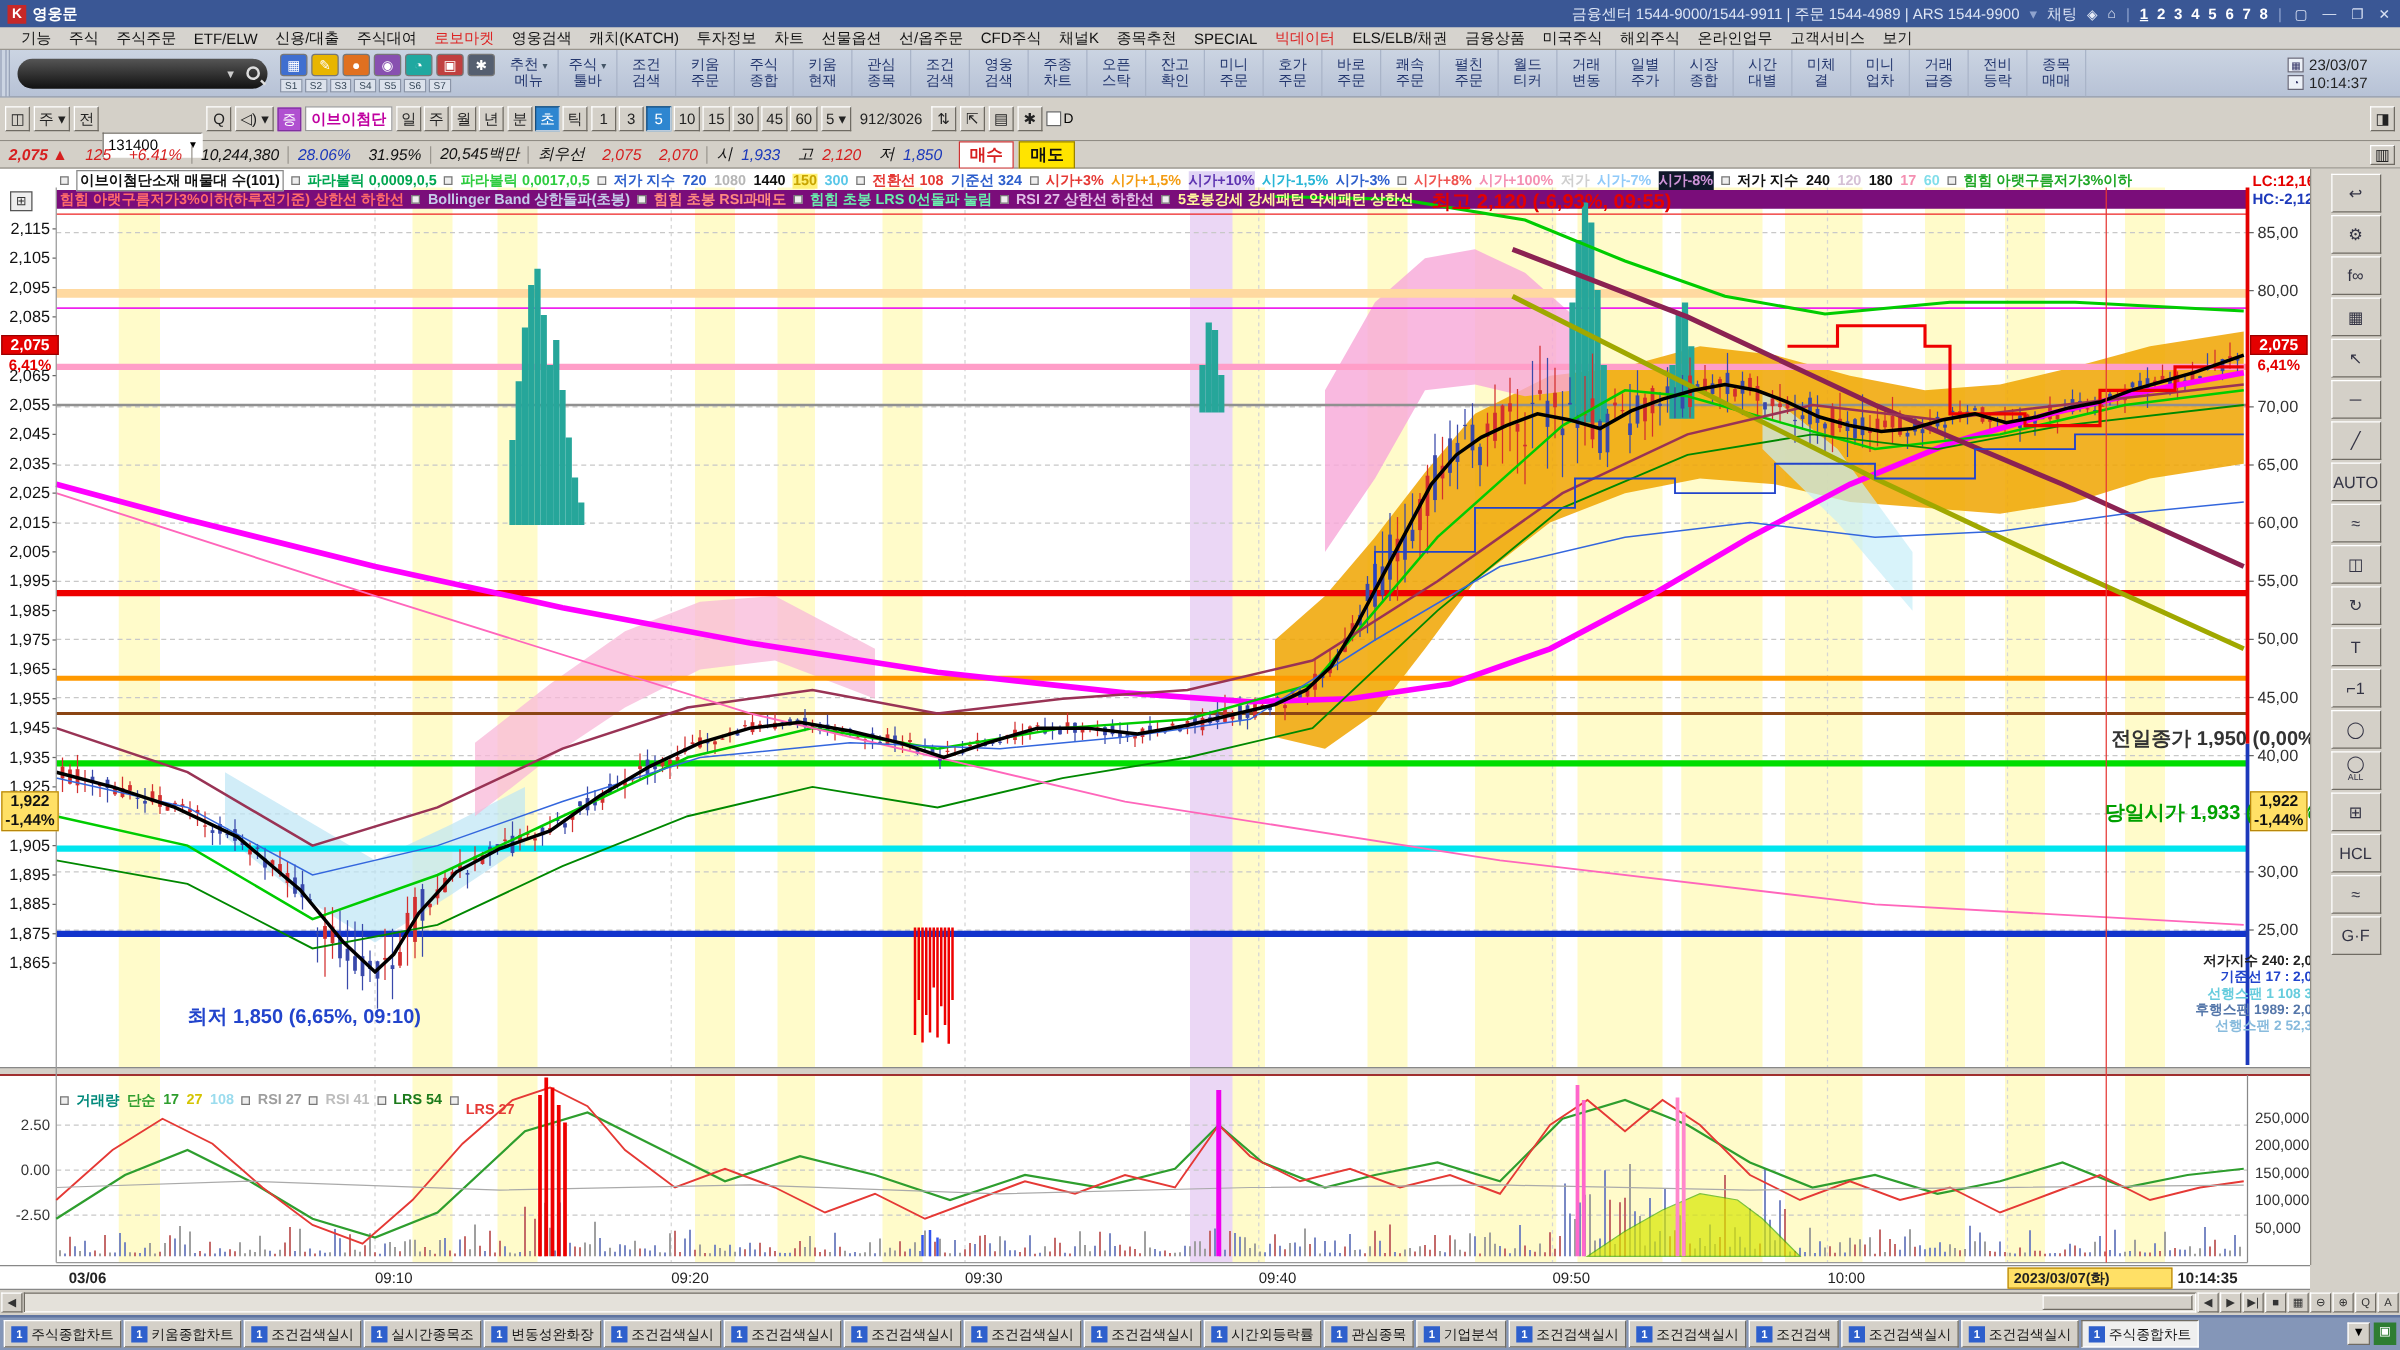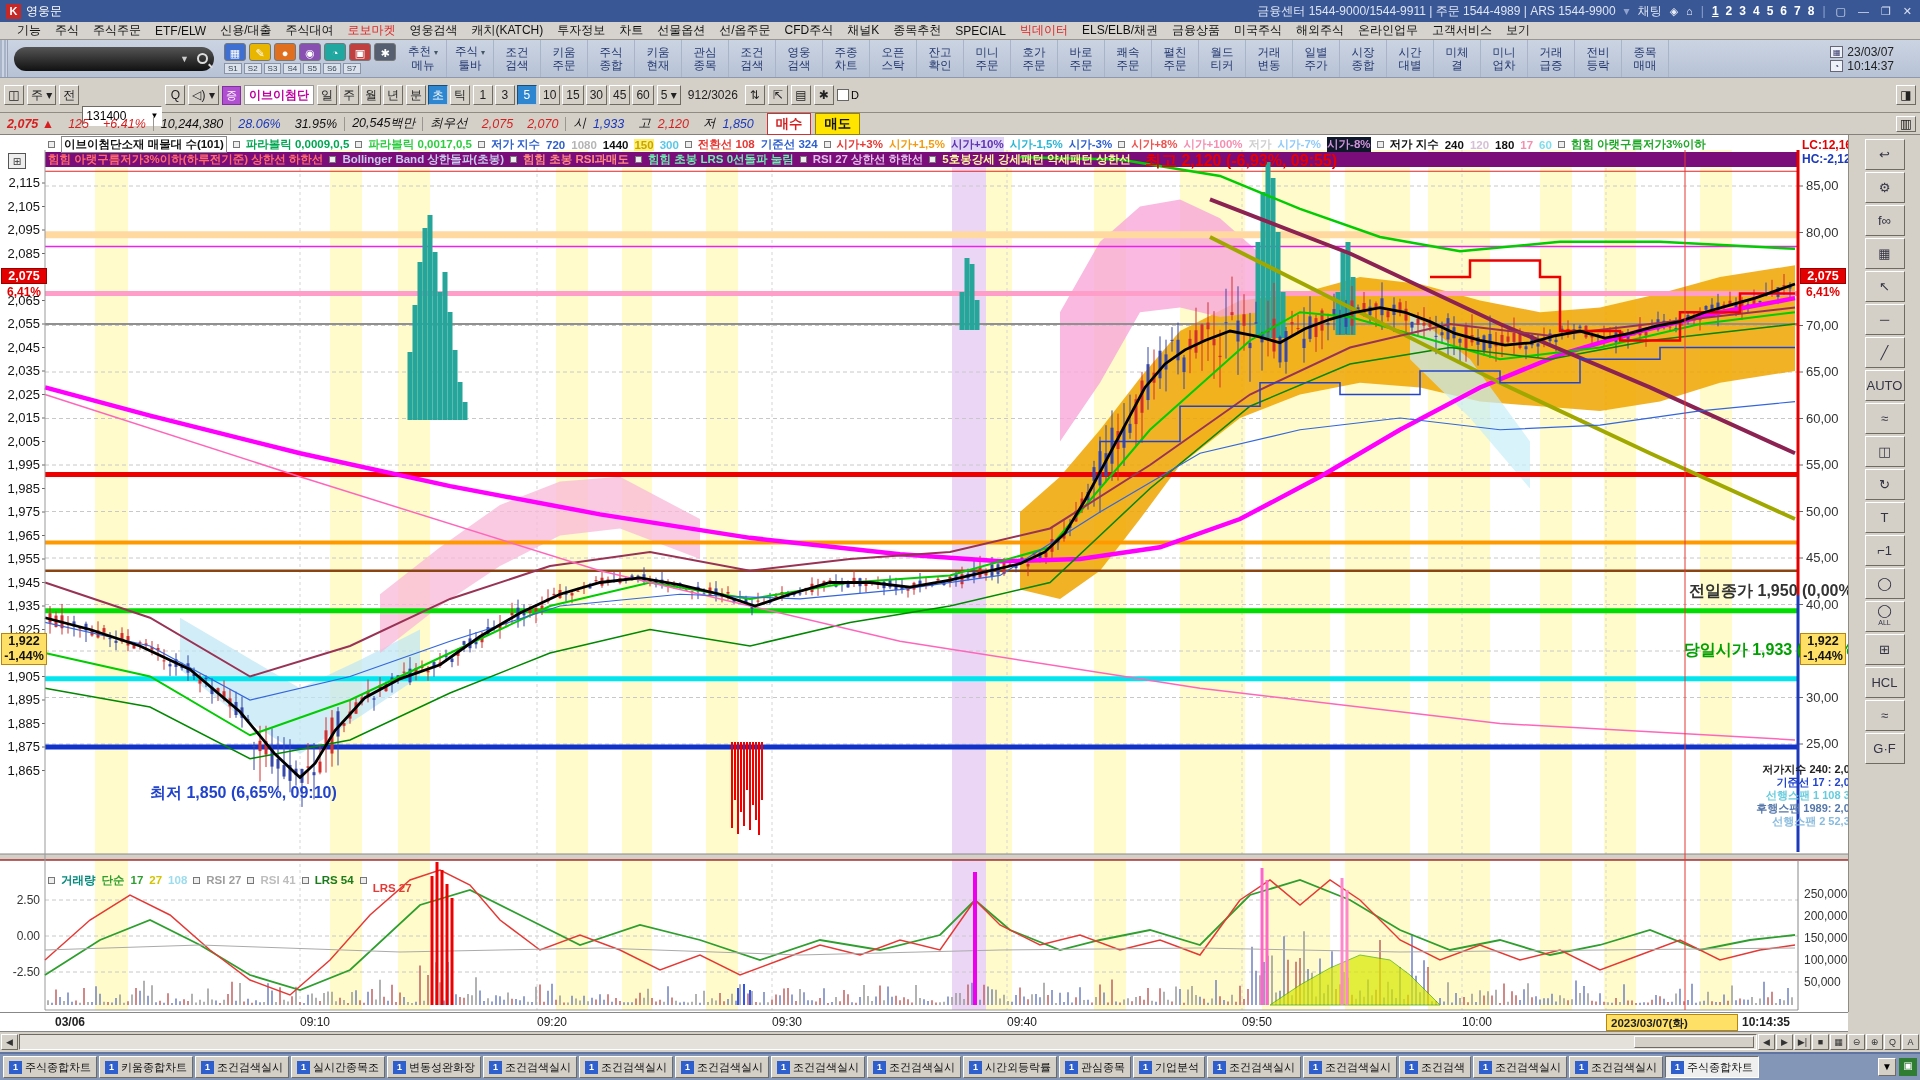--- a/index.html
+++ b/index.html
@@ -1,21 +1,21 @@
 <!DOCTYPE html>
 <html><head>
 <meta charset="utf-8">
 <style>
   * { margin:0; padding:0; box-sizing:border-box; }
   html,body { width:1920px; height:1080px; overflow:hidden; background:#D4D0C8;
     font-family:"Liberation Sans","DejaVu Sans",sans-serif; }
   
   .titlebar { height:22px; background:#3A5795; display:flex; align-items:center; color:#fff; font-size:12px; padding:0 6px; }
   .logo { width:15px; height:15px; background:#C62828; color:#fff; font-weight:bold; font-size:11px; text-align:center; line-height:15px; margin-right:5px; }
-  .tb-title { font-weight:normal; }
+  .tb-title { font-weight:bold; }
   .tb-right { margin-left:auto; display:flex; align-items:center; gap:8px; color:#DDE5F5; }
   .tb-sep { color:#8FA3CE; }
   .tb-num { display:flex; gap:7px; font-weight:bold; color:#fff; }
   .tb-num span:first-child { text-decoration:underline; }
   .winbtn { color:#CVD; color:#D8E0F2; font-size:11px; padding:0 2px; }
   .tb-ic { font-size:11px; color:#E8EDF8; }
   
   .menubar { height:18px; background:#D6D3CE; border-bottom:1px solid #9a968f; display:flex; align-items:center; font-size:12px; padding-left:10px; }
   .menubar span { padding:0 7px; color:#111; white-space:nowrap; }
   .menubar span.red { color:#D22; }
@@ -1678,21 +1678,21 @@
       <span class="sq"></span>
       <span style="color: rgb(189, 189, 189);">RSI 41</span>
       <span class="sq"></span>
       <span style="color: rgb(27, 122, 27);">LRS 54</span>
       <span class="sq"></span>
       <span style="color: rgb(229, 57, 53); margin-top: 16px;">LRS 27</span>
     </div>
 
   <div class="ov tblicon" style="left:8px;top:18px">⊞</div>
   <div class="ov ann" style="left:1145px;top:16px;color:#E40000">최고 2,120 (-6,93%, 09:55)</div>
-  <div class="ov ann" style="left:150px;top:648px;color:#2244CC">최저 1,850 (6,65%, 09:10)</div>
+  <div class="ov ann" style="left:150px;top:668px;color:#2244CC">최저 1,850 (6,65%, 09:10)</div>
   <div class="ov ann" style="right:62px;top:446px;color:#333">전일종가 1,950 (0,00%)</div>
   <div class="ov ann" style="right:62px;top:505px;color:#00A000">당일시가 1,933 (-0,87%)</div>
   <div class="ov ann" style="left:1802px;top:3px;font-size:12px">
     <div style="color:#E40000">LC:12,16</div>
     <div style="color:#1C39BB">HC:-2,12</div>
   </div>
   <div class="ov corner" id="corner-stack" style="right:58px;top:628px">
       <div style="color: rgb(34, 34, 34);">저가지수 240: 2,066</div>
       <div style="color: rgb(34, 68, 204);">기준선 17 : 2,066</div>
       <div style="color: rgb(102, 204, 221);">선행스팬 1 108 300</div>

